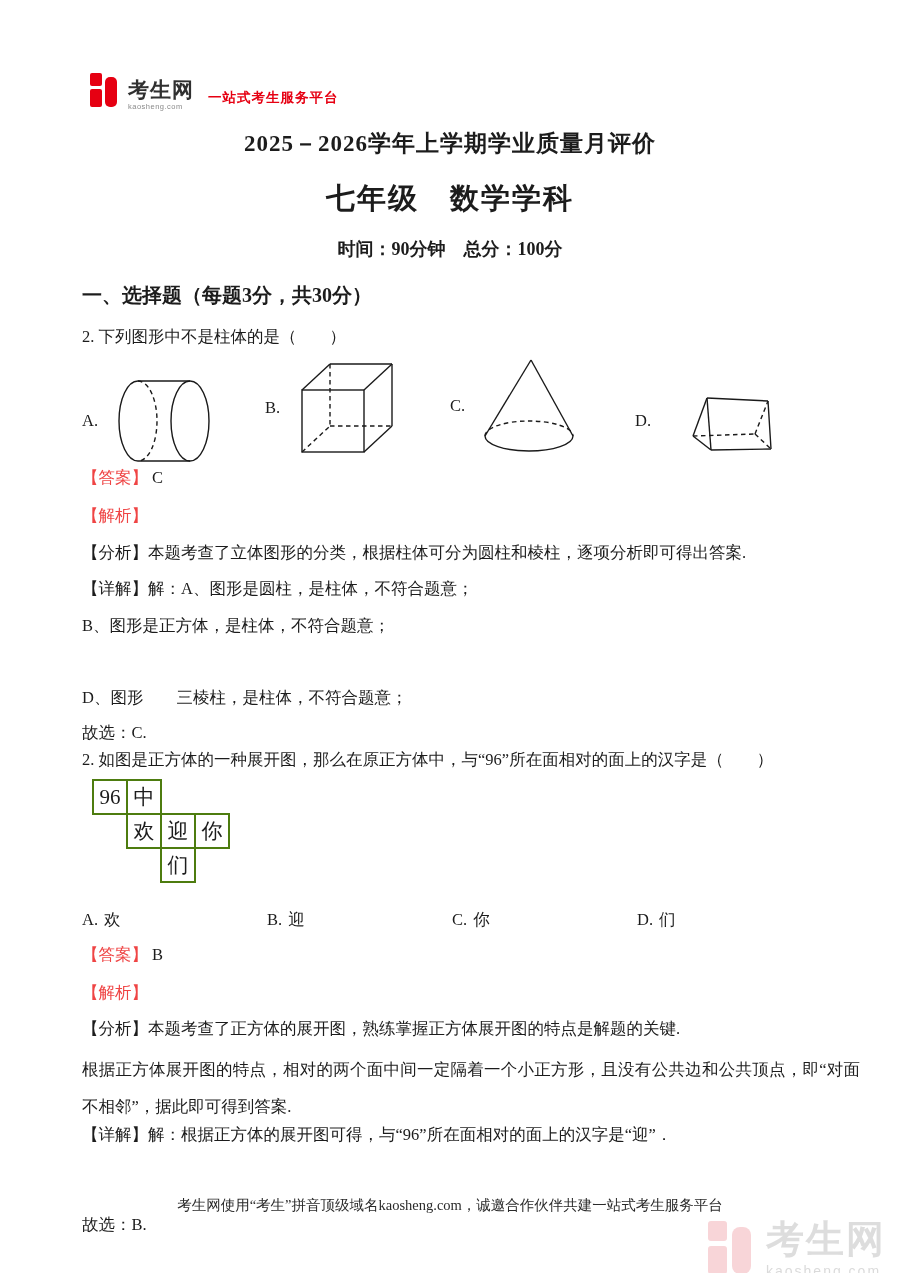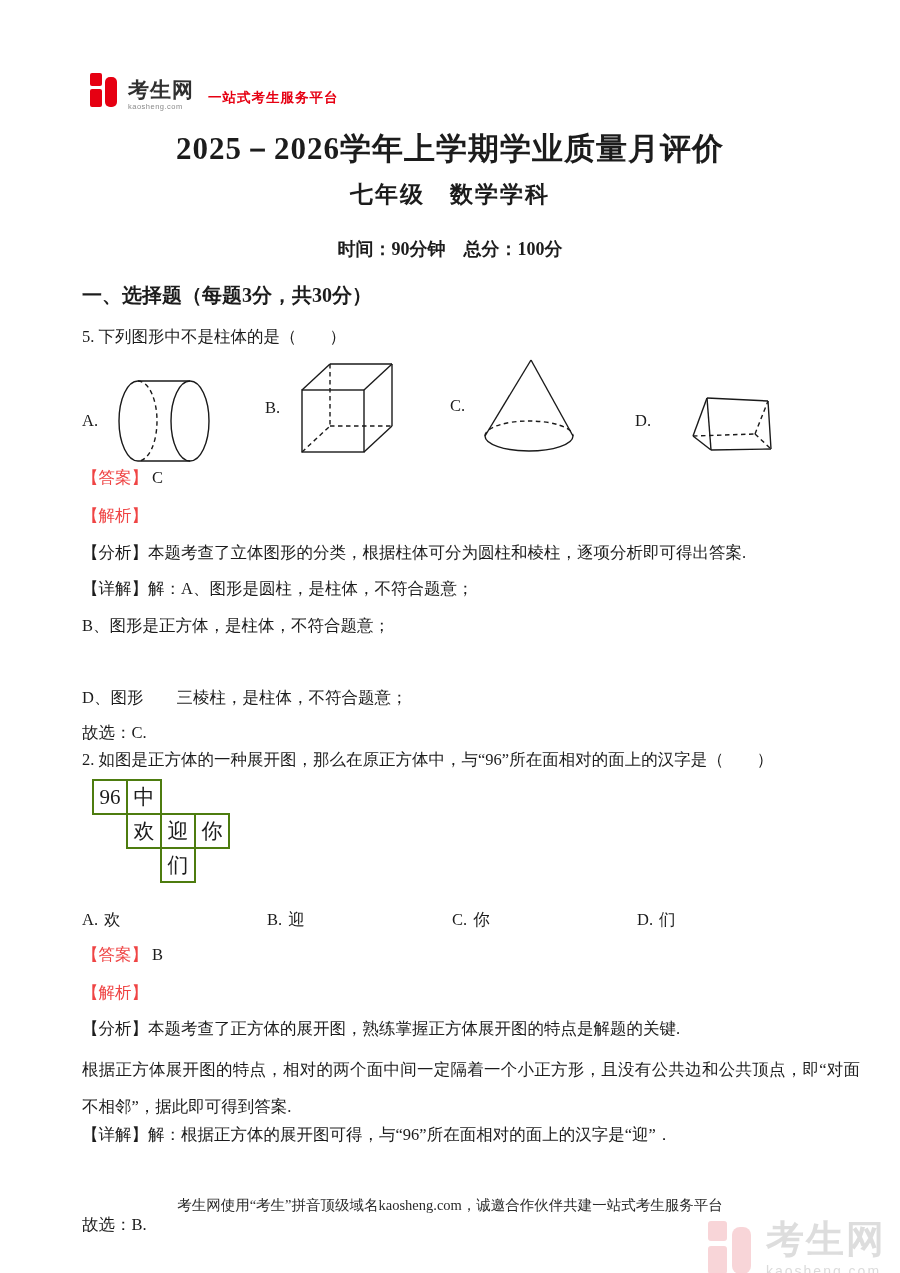--- a/index.html
+++ b/index.html
@@ -12,22 +12,22 @@
   .logo-mark { position:relative; width:34px; height:38px; }
   .logo-mark .b1 { position:absolute; left:0;  top:1px;  width:12px; height:13px; background:#e60012; border-radius:2px; }
   .logo-mark .b2 { position:absolute; left:0;  top:17px; width:12px; height:18px; background:#e60012; border-radius:2px; }
   .logo-mark .b3 { position:absolute; left:15px; top:5px; width:12px; height:30px; background:#e60012; border-radius:5px; }
   .logo-text { margin-left:4px; display:flex; flex-direction:column; line-height:1; }
   .logo-name { font-size:21px; font-weight:700; color:#303030; letter-spacing:1px; }
   .logo-domain { font-size:7.5px; color:#8a8a8a; letter-spacing:.5px; margin-top:2px; font-family:"Liberation Sans",sans-serif; }
   .logo-tagline { margin-left:14px; margin-bottom:3px; font-size:13.5px; font-weight:700; color:#e60012; letter-spacing:1px; }
 
   
-  .title1 { position:absolute; top:112px; left:0; width:100%; text-align:center; font-size:31px; font-weight:700; letter-spacing:1px; }
-  .title2 { position:absolute; top:163px; left:0; width:100%; text-align:center; font-size:23px; font-weight:700; letter-spacing:2px; }
+  .title1 { position:absolute; top:112px; left:0; width:100%; text-align:center; font-size:23px; font-weight:700; letter-spacing:1px; }
+  .title2 { position:absolute; top:163px; left:0; width:100%; text-align:center; font-size:29px; font-weight:700; letter-spacing:2px; }
   .meta   { position:absolute; top:221px; left:0; width:100%; text-align:center; font-size:18px; font-weight:700; }
 
   .sec-heading { position:absolute; top:266px; left:82px; font-size:20px; font-weight:700; }
 
   .body-line { position:absolute; left:82px; font-size:16.5px; white-space:nowrap; }
   .blue { color:#ef4444; }
   .ansv { margin-left:4px; }
 
   
   .shapes { position:absolute; top:340px; left:82px; width:740px; height:110px; }
@@ -87,21 +87,21 @@
     </div>
     <span class="logo-tagline">一站式考生服务平台</span>
   </div>
 
   <div class="title1">2025－2026学年上学期学业质量月评价</div>
   <div class="title2">七年级　数学学科</div>
   <div class="meta">时间：90分钟　总分：100分</div>
 
   <div class="sec-heading">一、选择题（每题3分，共30分）</div>
 
-  <div class="body-line" style="top:310px;">5. 下列图形中不是柱体的是（　　）</div>
+  <div class="body-line" style="top:310px;">2. 下列图形中不是柱体的是（　　）</div>
 
   <div class="shapes">
     <div class="shape-group sg-a">
       <span class="shape-label">A.</span>
       <svg class="shape" width="104" height="86" viewBox="0 0 104 86">
         <g fill="none" stroke="#1a1a1a" stroke-width="1.4">
           <path d="M 26 3 A 19 40 0 0 0 26 83"></path>
           <path d="M 26 3 A 19 40 0 0 1 26 83" stroke-dasharray="4.5,3.5"></path>
           <ellipse cx="78" cy="43" rx="19" ry="40"></ellipse>
           <line x1="26" y1="3" x2="78" y2="3"></line>

